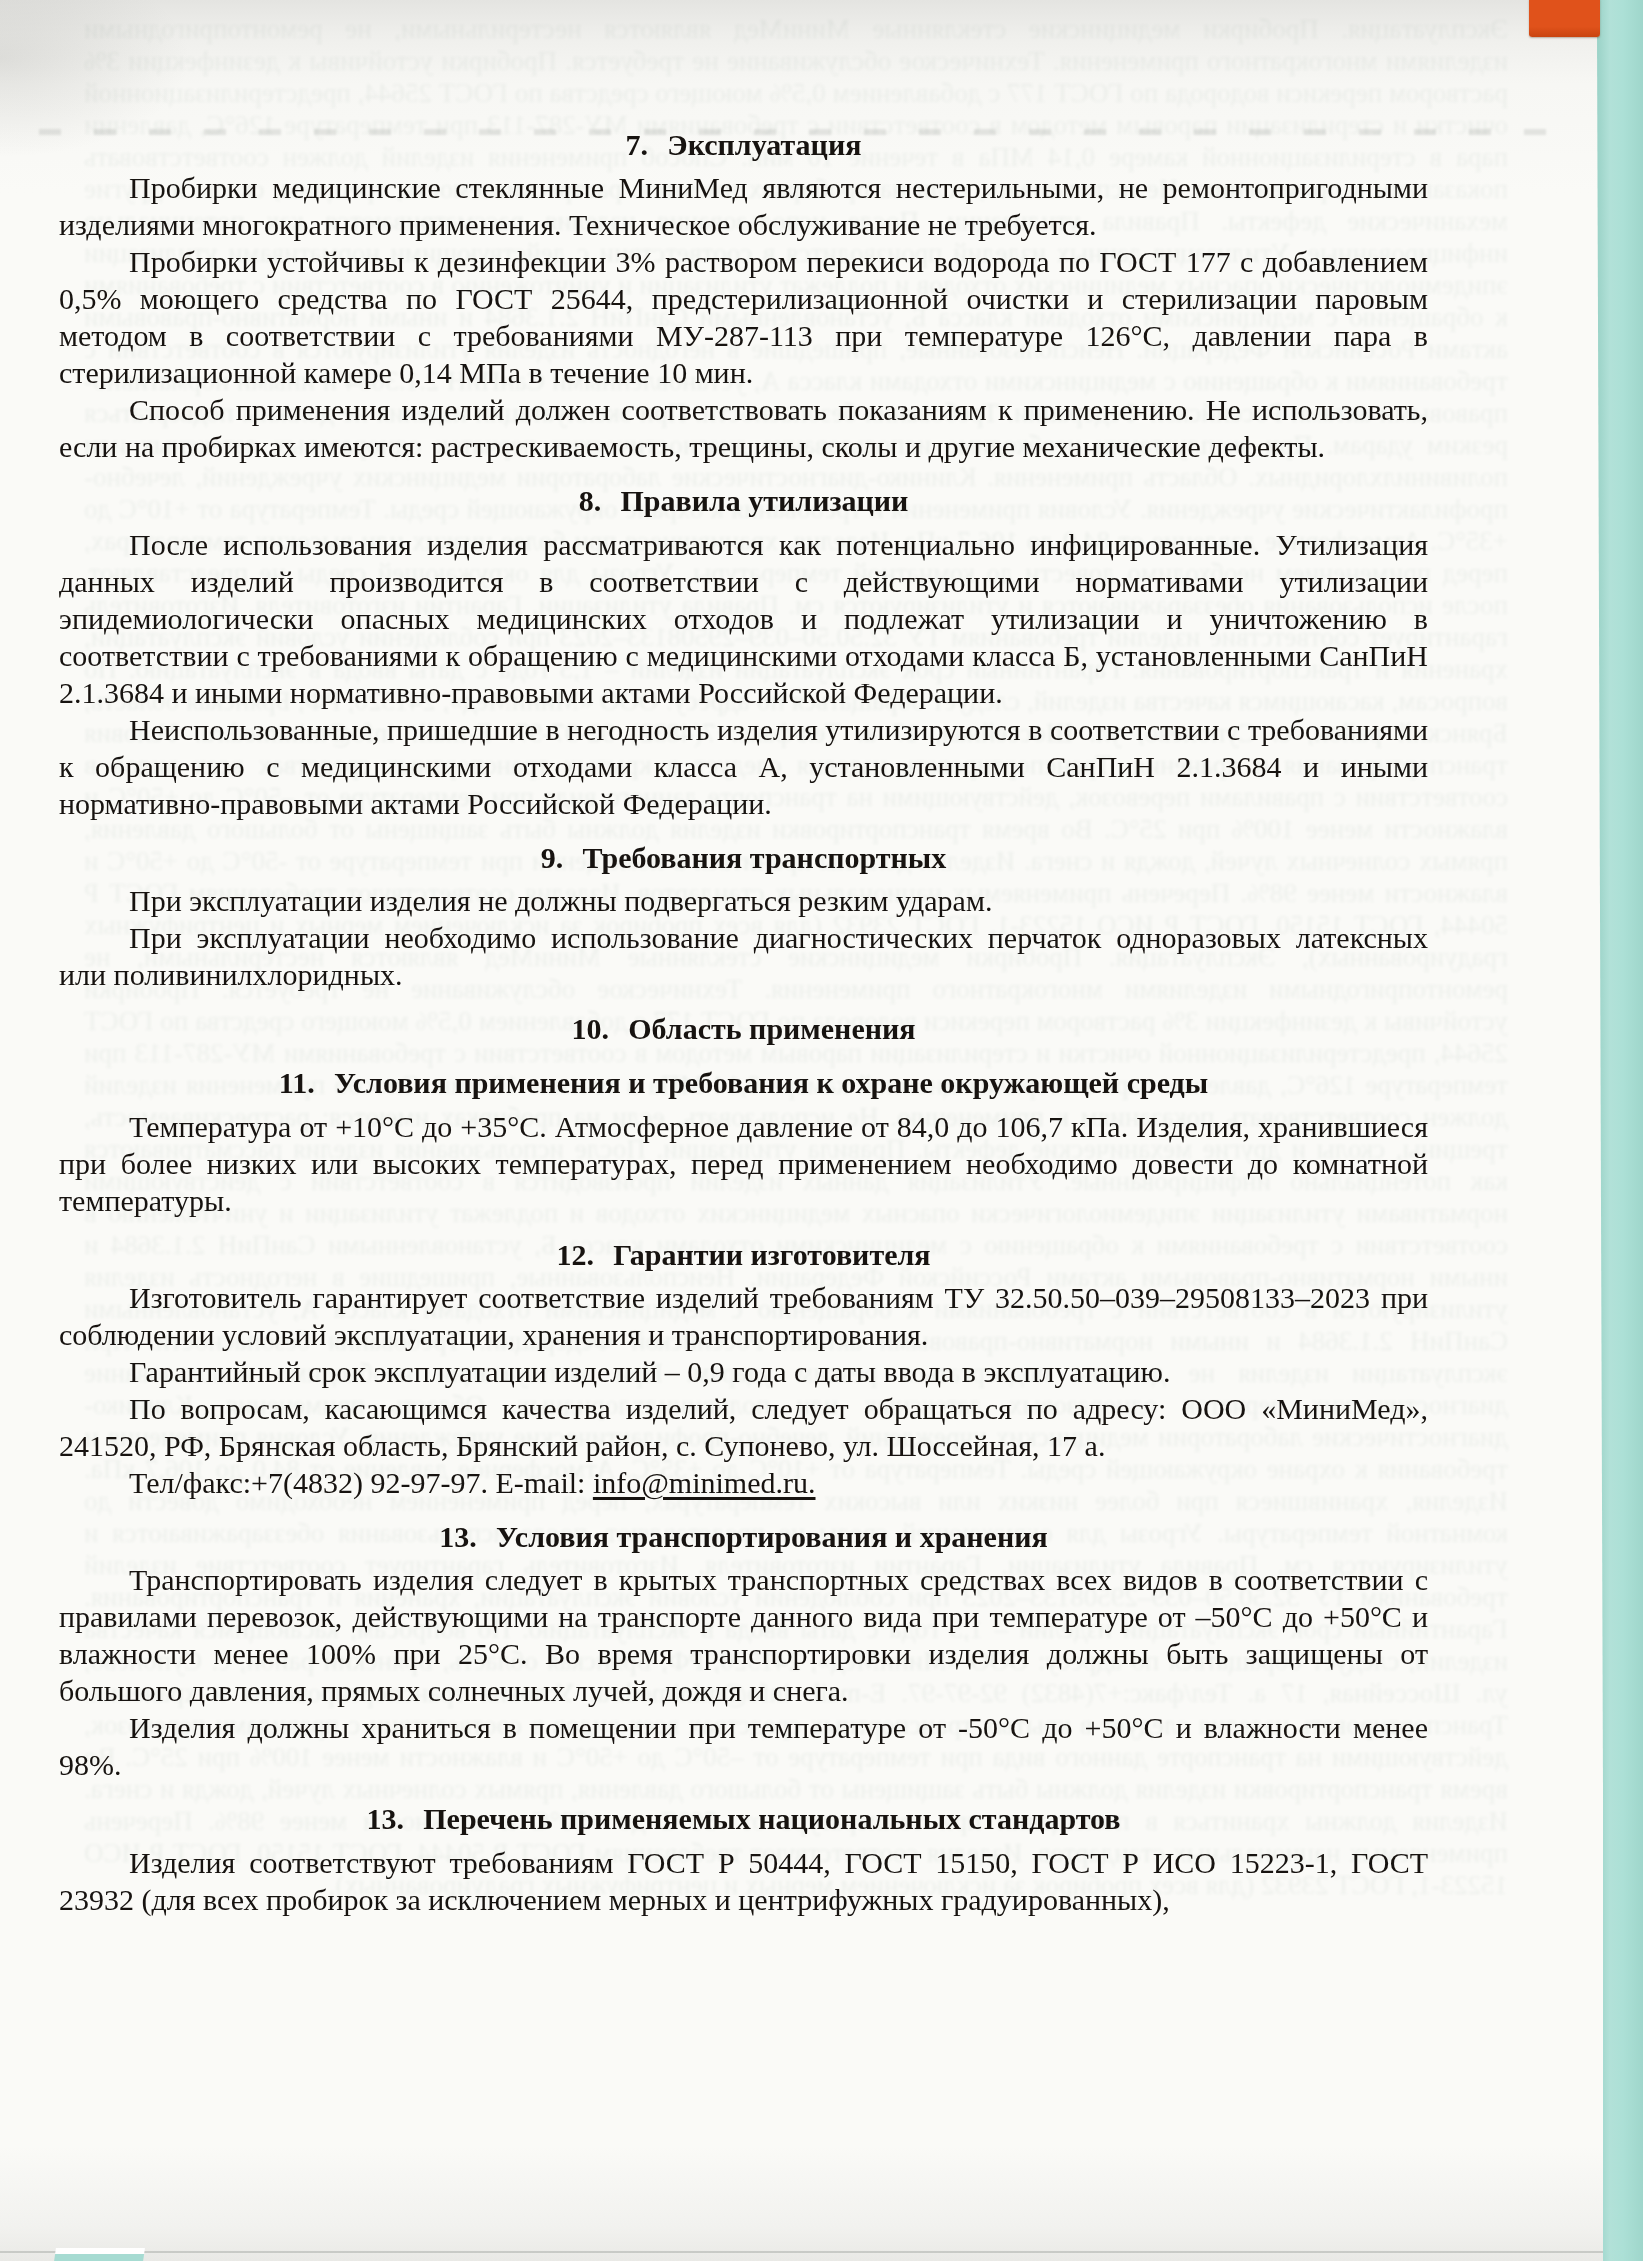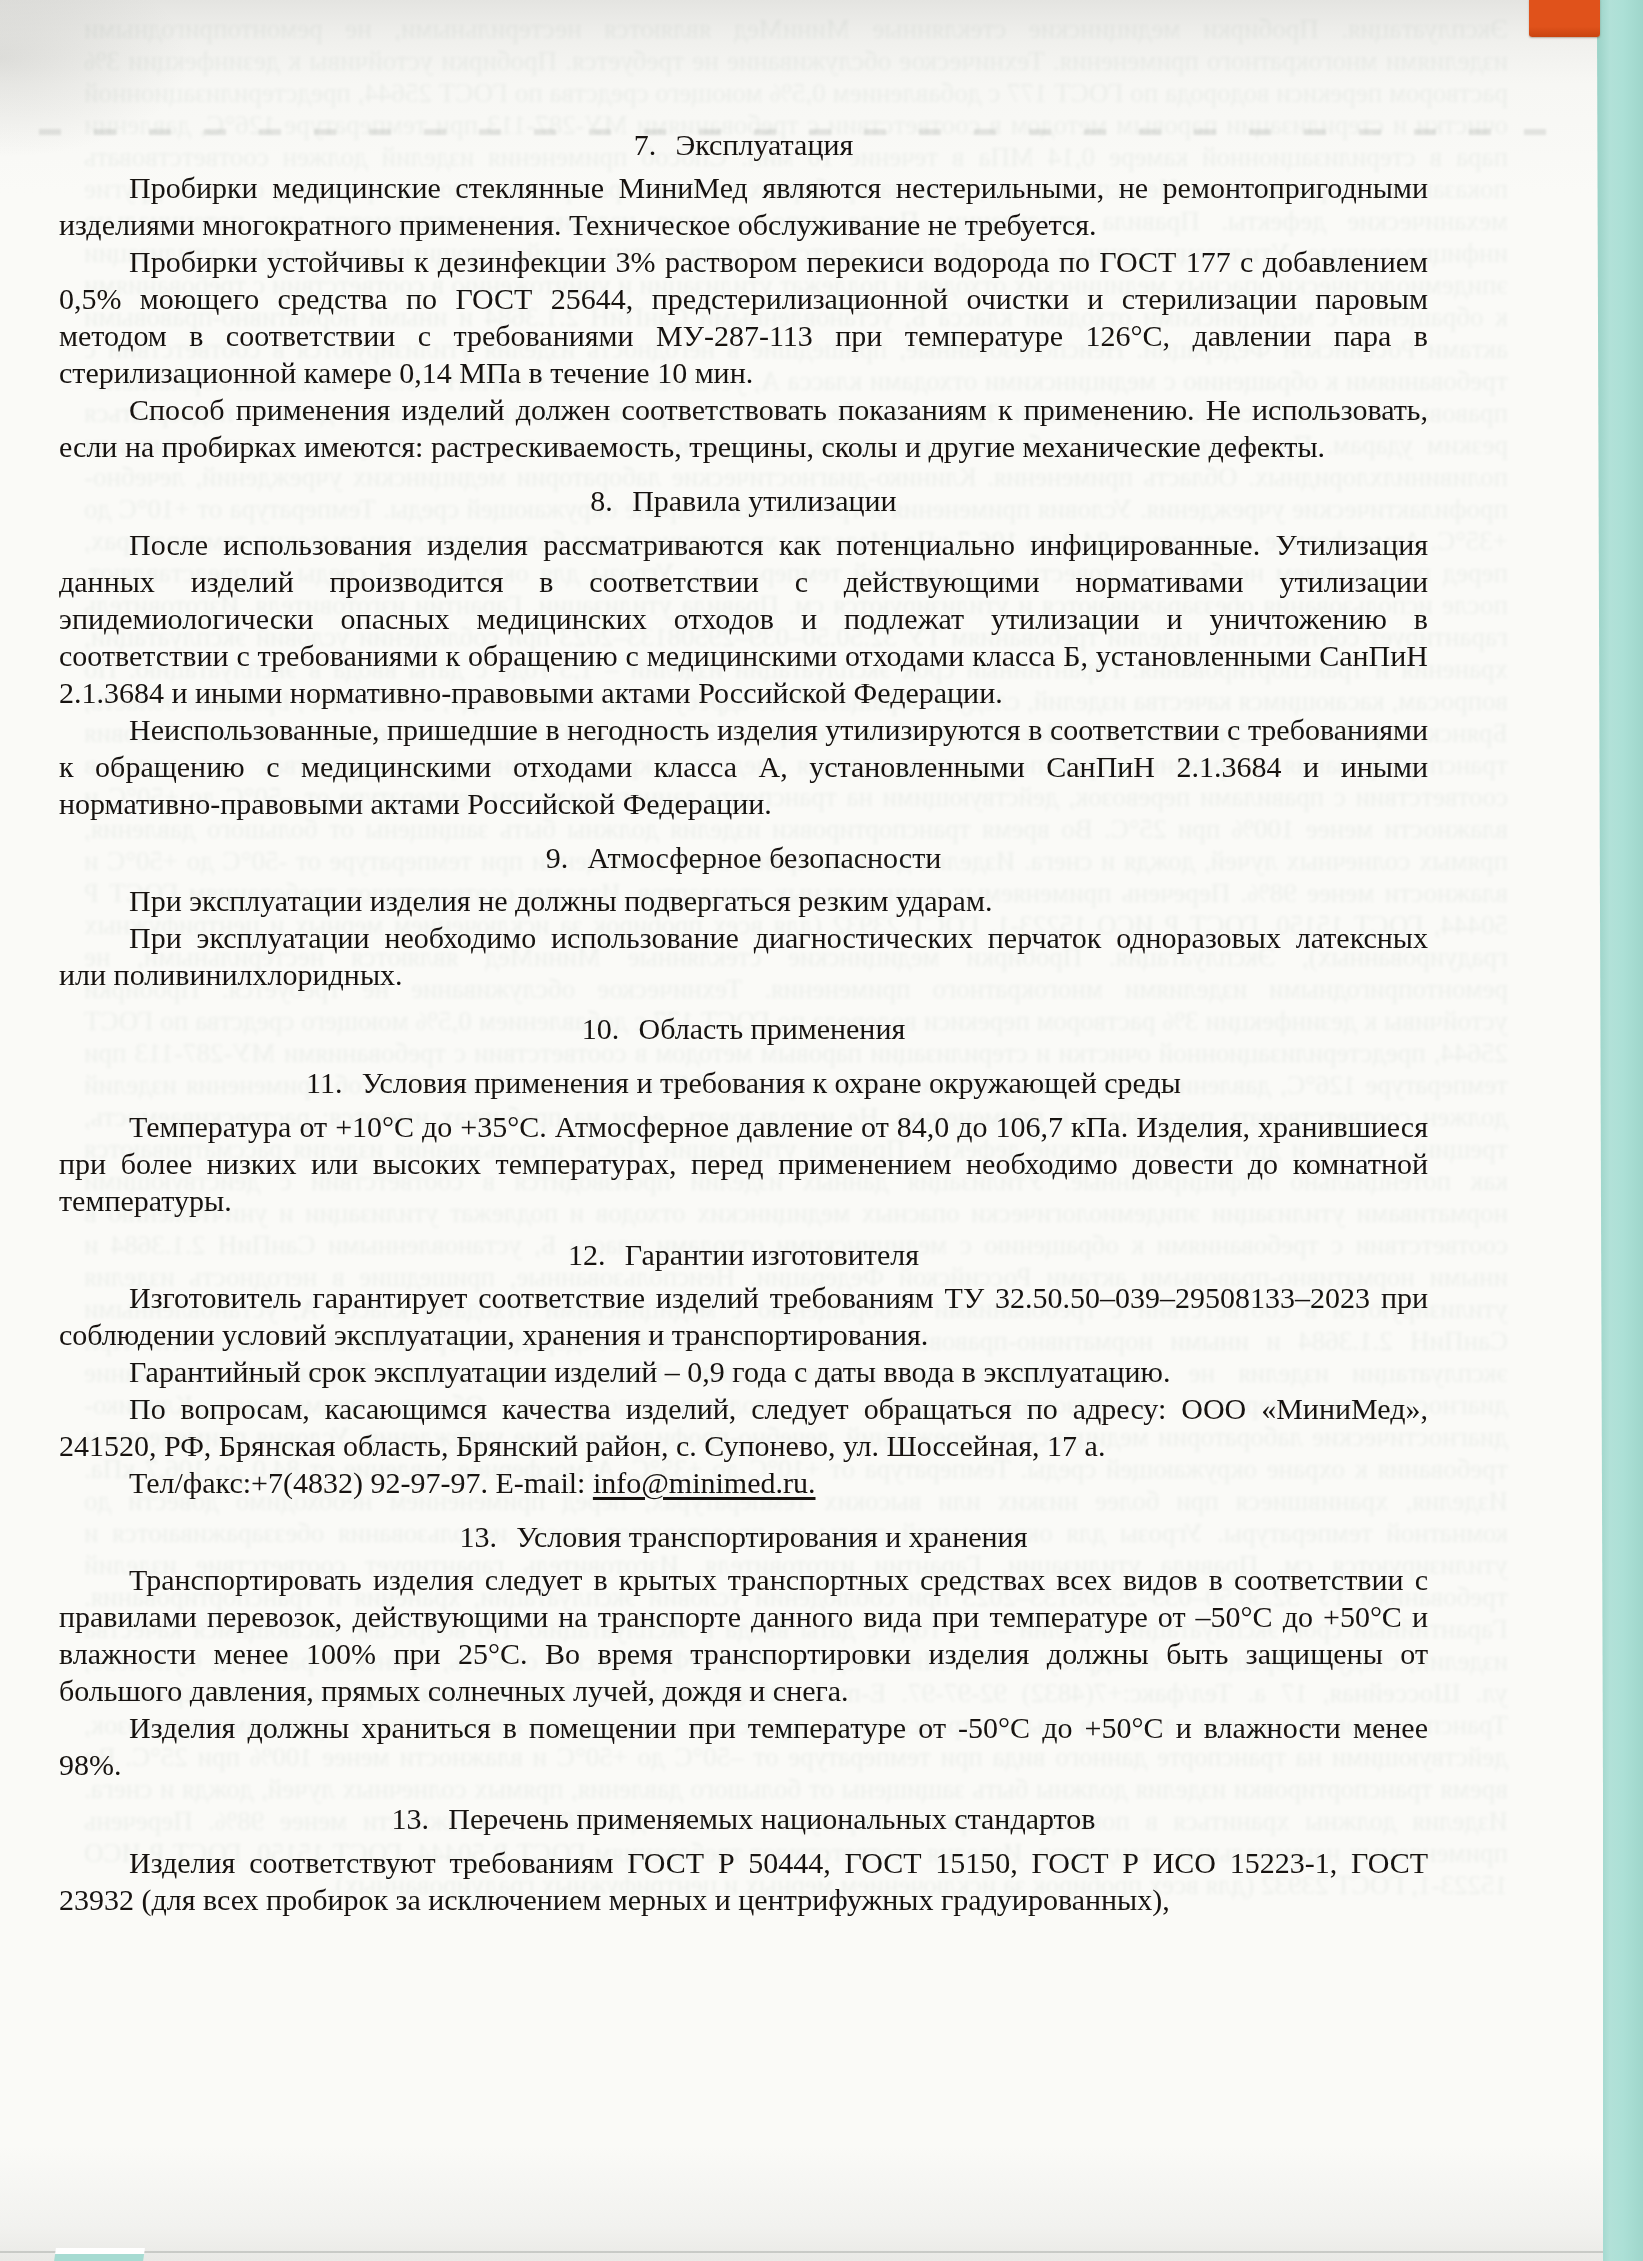--- a/index.html
+++ b/index.html
@@ -61,21 +61,21 @@
     text-align: justify;
     hyphens: auto;
     overflow-wrap: break-word;
   }
   .content p {
     margin: 0;
     text-indent: 70px;
   }
   .sec-title {
     font-size: 30px;
-    font-weight: 400;
+    font-weight: 700;
     text-align: center;
     margin: 17px 0 6.4px 0;
     line-height: 37px;
   }
   .sec-title:first-child { margin-top: 0; }
   .sec-num { margin-right: 19.3px; }
   .doc-link {
     color: #171310;
     text-decoration: underline;
     text-underline-offset: 3.9px;
@@ -118,21 +118,21 @@
     <div class="bleed" aria-hidden="true">Эксплуатация. Пробирки медицинские стеклянные МиниМед являются нестерильными, не ремонтопригодными изделиями многократного применения. Техническое обслуживание не требуется. Пробирки устойчивы к дезинфекции 3% раствором перекиси водорода по ГОСТ 177 с добавлением 0,5% моющего средства по ГОСТ 25644, предстерилизационной очистки и стерилизации паровым методом в соответствии с требованиями МУ-287-113 при температуре 126°С, давлении пара в стерилизационной камере 0,14 МПа в течение 10 мин. Способ применения изделий должен соответствовать показаниям к применению. Не использовать, если на пробирках имеются: растрескиваемость, трещины, сколы и другие механические дефекты. Правила утилизации. После использования изделия рассматриваются как потенциально инфицированные. Утилизация данных изделий производится в соответствии с действующими нормативами утилизации эпидемиологически опасных медицинских отходов и подлежат утилизации и уничтожению в соответствии с требованиями к обращению с медицинскими отходами класса Б, установленными СанПиН 2.1.3684 и иными нормативно-правовыми актами Российской Федерации. Неиспользованные, пришедшие в негодность изделия утилизируются в соответствии с требованиями к обращению с медицинскими отходами класса А, установленными СанПиН 2.1.3684 и иными нормативно-правовыми актами Российской Федерации. Требования безопасности. При эксплуатации изделия не должны подвергаться резким ударам. При эксплуатации необходимо использование диагностических перчаток одноразовых латексных или поливинилхлоридных. Область применения. Клинико-диагностические лаборатории медицинских учреждений, лечебно-профилактические учреждения. Условия применения и требования к охране окружающей среды. Температура от +10°С до +35°С. Атмосферное давление от 84,0 до 106,7 кПа. Изделия, хранившиеся при более низких или высоких температурах, перед применением необходимо довести до комнатной температуры. Угрозы для окружающей среды не представляют, после использования обеззараживаются и утилизируются см. Правила утилизации. Гарантии изготовителя. Изготовитель гарантирует соответствие изделий требованиям ТУ 32.50.50–039–29508133–2023 при соблюдении условий эксплуатации, хранения и транспортирования. Гарантийный срок эксплуатации изделий – 1,5 года с даты ввода в эксплуатацию. По вопросам, касающимся качества изделий, следует обращаться по адресу: ООО «МиниМед», 241520, РФ, Брянская область, Брянский район, с. Супонево, ул. Шоссейная, 17 а. Тел/факс:+7(4832) 92-97-97. E-mail: info@minimed.ru. Условия транспортирования и хранения. Транспортировать изделия следует в крытых транспортных средствах всех видов в соответствии с правилами перевозок, действующими на транспорте данного вида при температуре от –50°С до +50°С и влажности менее 100% при 25°С. Во время транспортировки изделия должны быть защищены от большого давления, прямых солнечных лучей, дождя и снега. Изделия должны храниться в помещении при температуре от -50°С до +50°С и влажности менее 98%. Перечень применяемых национальных стандартов. Изделия соответствуют требованиям ГОСТ Р 50444, ГОСТ 15150, ГОСТ Р ИСО 15223-1, ГОСТ 23932 (для всех пробирок за исключением мерных и центрифужных градуированных), Эксплуатация. Пробирки медицинские стеклянные МиниМед являются нестерильными, не ремонтопригодными изделиями многократного применения. Техническое обслуживание не требуется. Пробирки устойчивы к дезинфекции 3% раствором перекиси водорода по ГОСТ 177 с добавлением 0,5% моющего средства по ГОСТ 25644, предстерилизационной очистки и стерилизации паровым методом в соответствии с требованиями МУ-287-113 при температуре 126°С, давлении пара в стерилизационной камере 0,14 МПа в течение 10 мин. Способ применения изделий должен соответствовать показаниям к применению. Не использовать, если на пробирках имеются: растрескиваемость, трещины, сколы и другие механические дефекты. Правила утилизации. После использования изделия рассматриваются как потенциально инфицированные. Утилизация данных изделий производится в соответствии с действующими нормативами утилизации эпидемиологически опасных медицинских отходов и подлежат утилизации и уничтожению в соответствии с требованиями к обращению с медицинскими отходами класса Б, установленными СанПиН 2.1.3684 и иными нормативно-правовыми актами Российской Федерации. Неиспользованные, пришедшие в негодность изделия утилизируются в соответствии с требованиями к обращению с медицинскими отходами класса А, установленными СанПиН 2.1.3684 и иными нормативно-правовыми актами Российской Федерации. Требования безопасности. При эксплуатации изделия не должны подвергаться резким ударам. При эксплуатации необходимо использование диагностических перчаток одноразовых латексных или поливинилхлоридных. Область применения. Клинико-диагностические лаборатории медицинских учреждений, лечебно-профилактические учреждения. Условия применения и требования к охране окружающей среды. Температура от +10°С до +35°С. Атмосферное давление от 84,0 до 106,7 кПа. Изделия, хранившиеся при более низких или высоких температурах, перед применением необходимо довести до комнатной температуры. Угрозы для окружающей среды не представляют, после использования обеззараживаются и утилизируются см. Правила утилизации. Гарантии изготовителя. Изготовитель гарантирует соответствие изделий требованиям ТУ 32.50.50–039–29508133–2023 при соблюдении условий эксплуатации, хранения и транспортирования. Гарантийный срок эксплуатации изделий – 1,5 года с даты ввода в эксплуатацию. По вопросам, касающимся качества изделий, следует обращаться по адресу: ООО «МиниМед», 241520, РФ, Брянская область, Брянский район, с. Супонево, ул. Шоссейная, 17 а. Тел/факс:+7(4832) 92-97-97. E-mail: info@minimed.ru. Условия транспортирования и хранения. Транспортировать изделия следует в крытых транспортных средствах всех видов в соответствии с правилами перевозок, действующими на транспорте данного вида при температуре от –50°С до +50°С и влажности менее 100% при 25°С. Во время транспортировки изделия должны быть защищены от большого давления, прямых солнечных лучей, дождя и снега. Изделия должны храниться в помещении при температуре от -50°С до +50°С и влажности менее 98%. Перечень применяемых национальных стандартов. Изделия соответствуют требованиям ГОСТ Р 50444, ГОСТ 15150, ГОСТ Р ИСО 15223-1, ГОСТ 23932 (для всех пробирок за исключением мерных и центрифужных градуированных),</div>
     <div class="top-streak"></div>
     <div class="content" id="content">
         <h2 class="sec-title"><span class="sec-num">7.</span><span>Эксплуатация</span></h2>
         <p>Пробирки медицинские стеклянные МиниМед являются нестерильными, не ремонтопригодными изделиями многократного применения. Техническое обслуживание не требуется.</p>
         <p>Пробирки устойчивы к дезинфекции 3% раствором перекиси водорода по ГОСТ 177 с добавлением 0,5% моющего средства по ГОСТ 25644, предстерилизационной очистки и стерилизации паровым методом в соответствии с требованиями МУ-287-113 при температуре 126°С, давлении пара в стерилизационной камере 0,14 МПа в течение 10 мин.</p>
         <p>Способ применения изделий должен соответствовать показаниям к применению. Не использовать, если на пробирках имеются: растрескиваемость, трещины, сколы и другие механические дефекты.</p>
         <h2 class="sec-title"><span class="sec-num">8.</span><span>Правила утилизации</span></h2>
         <p>После использования изделия рассматриваются как потенциально инфицированные. Утилизация данных изделий производится в соответствии с действующими нормативами утилизации эпидемиологически опасных медицинских отходов и подлежат утилизации и уничтожению в соответствии с требованиями к обращению с медицинскими отходами класса Б, установленными СанПиН 2.1.3684 и иными нормативно-правовыми актами Российской Федерации.</p>
         <p>Неиспользованные, пришедшие в негодность изделия утилизируются в соответствии с требованиями к обращению с медицинскими отходами класса А, установленными СанПиН 2.1.3684 и иными нормативно-правовыми актами Российской Федерации.</p>
-        <h2 class="sec-title"><span class="sec-num">9.</span><span>Атмосферное безопасности</span></h2>
+        <h2 class="sec-title"><span class="sec-num">9.</span><span>Требования транспортных</span></h2>
         <p>При эксплуатации изделия не должны подвергаться резким ударам.</p>
         <p>При эксплуатации необходимо использование диагностических перчаток одноразовых латексных или поливинилхлоридных.</p>
         <h2 class="sec-title"><span class="sec-num">10.</span><span>Область применения</span></h2>
         <h2 class="sec-title"><span class="sec-num">11.</span><span>Условия применения и требования к охране окружающей среды</span></h2>
         <p>Температура от +10°С до +35°С. Атмосферное давление от 84,0 до 106,7 кПа. Изделия, хранившиеся при более низких или высоких температурах, перед применением необходимо довести до комнатной температуры.</p>
         <h2 class="sec-title"><span class="sec-num">12.</span><span>Гарантии изготовителя</span></h2>
         <p>Изготовитель гарантирует соответствие изделий требованиям ТУ 32.50.50–039–29508133–2023 при соблюдении условий эксплуатации, хранения и транспортирования.</p>
         <p>Гарантийный срок эксплуатации изделий – 0,9 года с даты ввода в эксплуатацию.</p>
         <p>По вопросам, касающимся качества изделий, следует обращаться по адресу: ООО «МиниМед», 241520, РФ, Брянская область, Брянский район, с. Супонево, ул. Шоссейная, 17 а.</p>
         <p><span>Тел/факс:+7(4832) 92-97-97. E-mail: </span><a class="doc-link">info@minimed.ru.</a></p>

